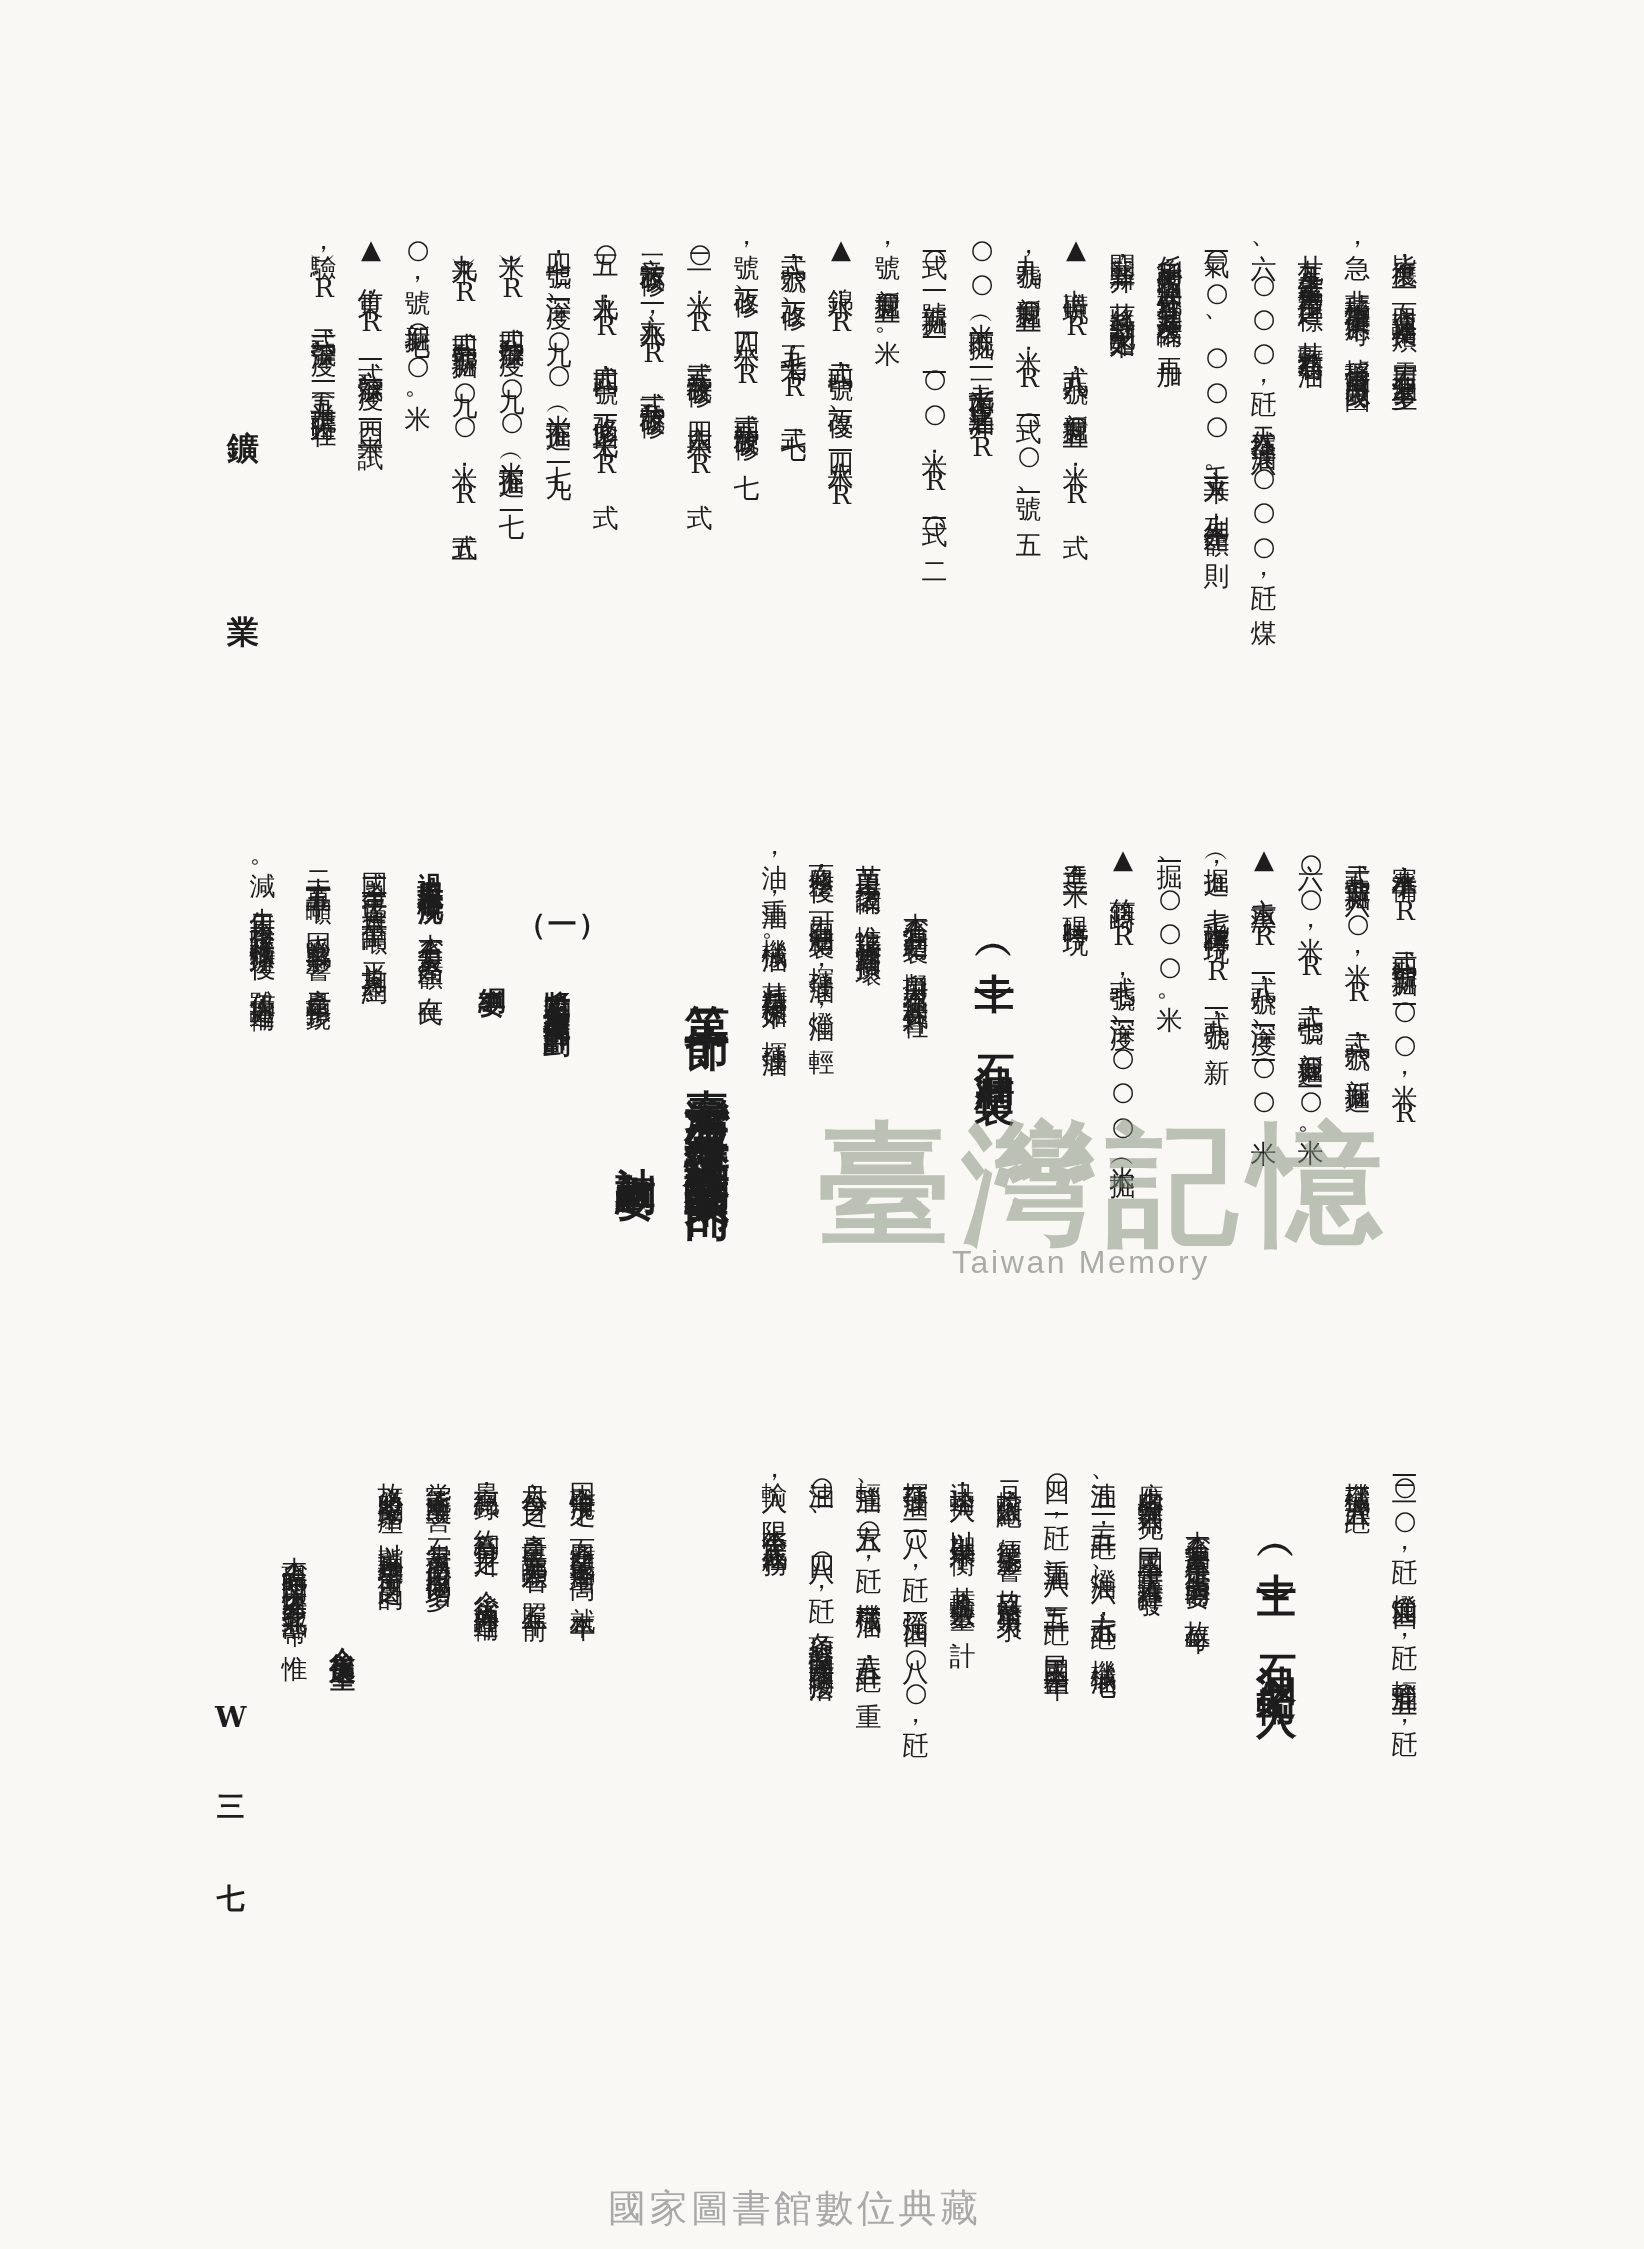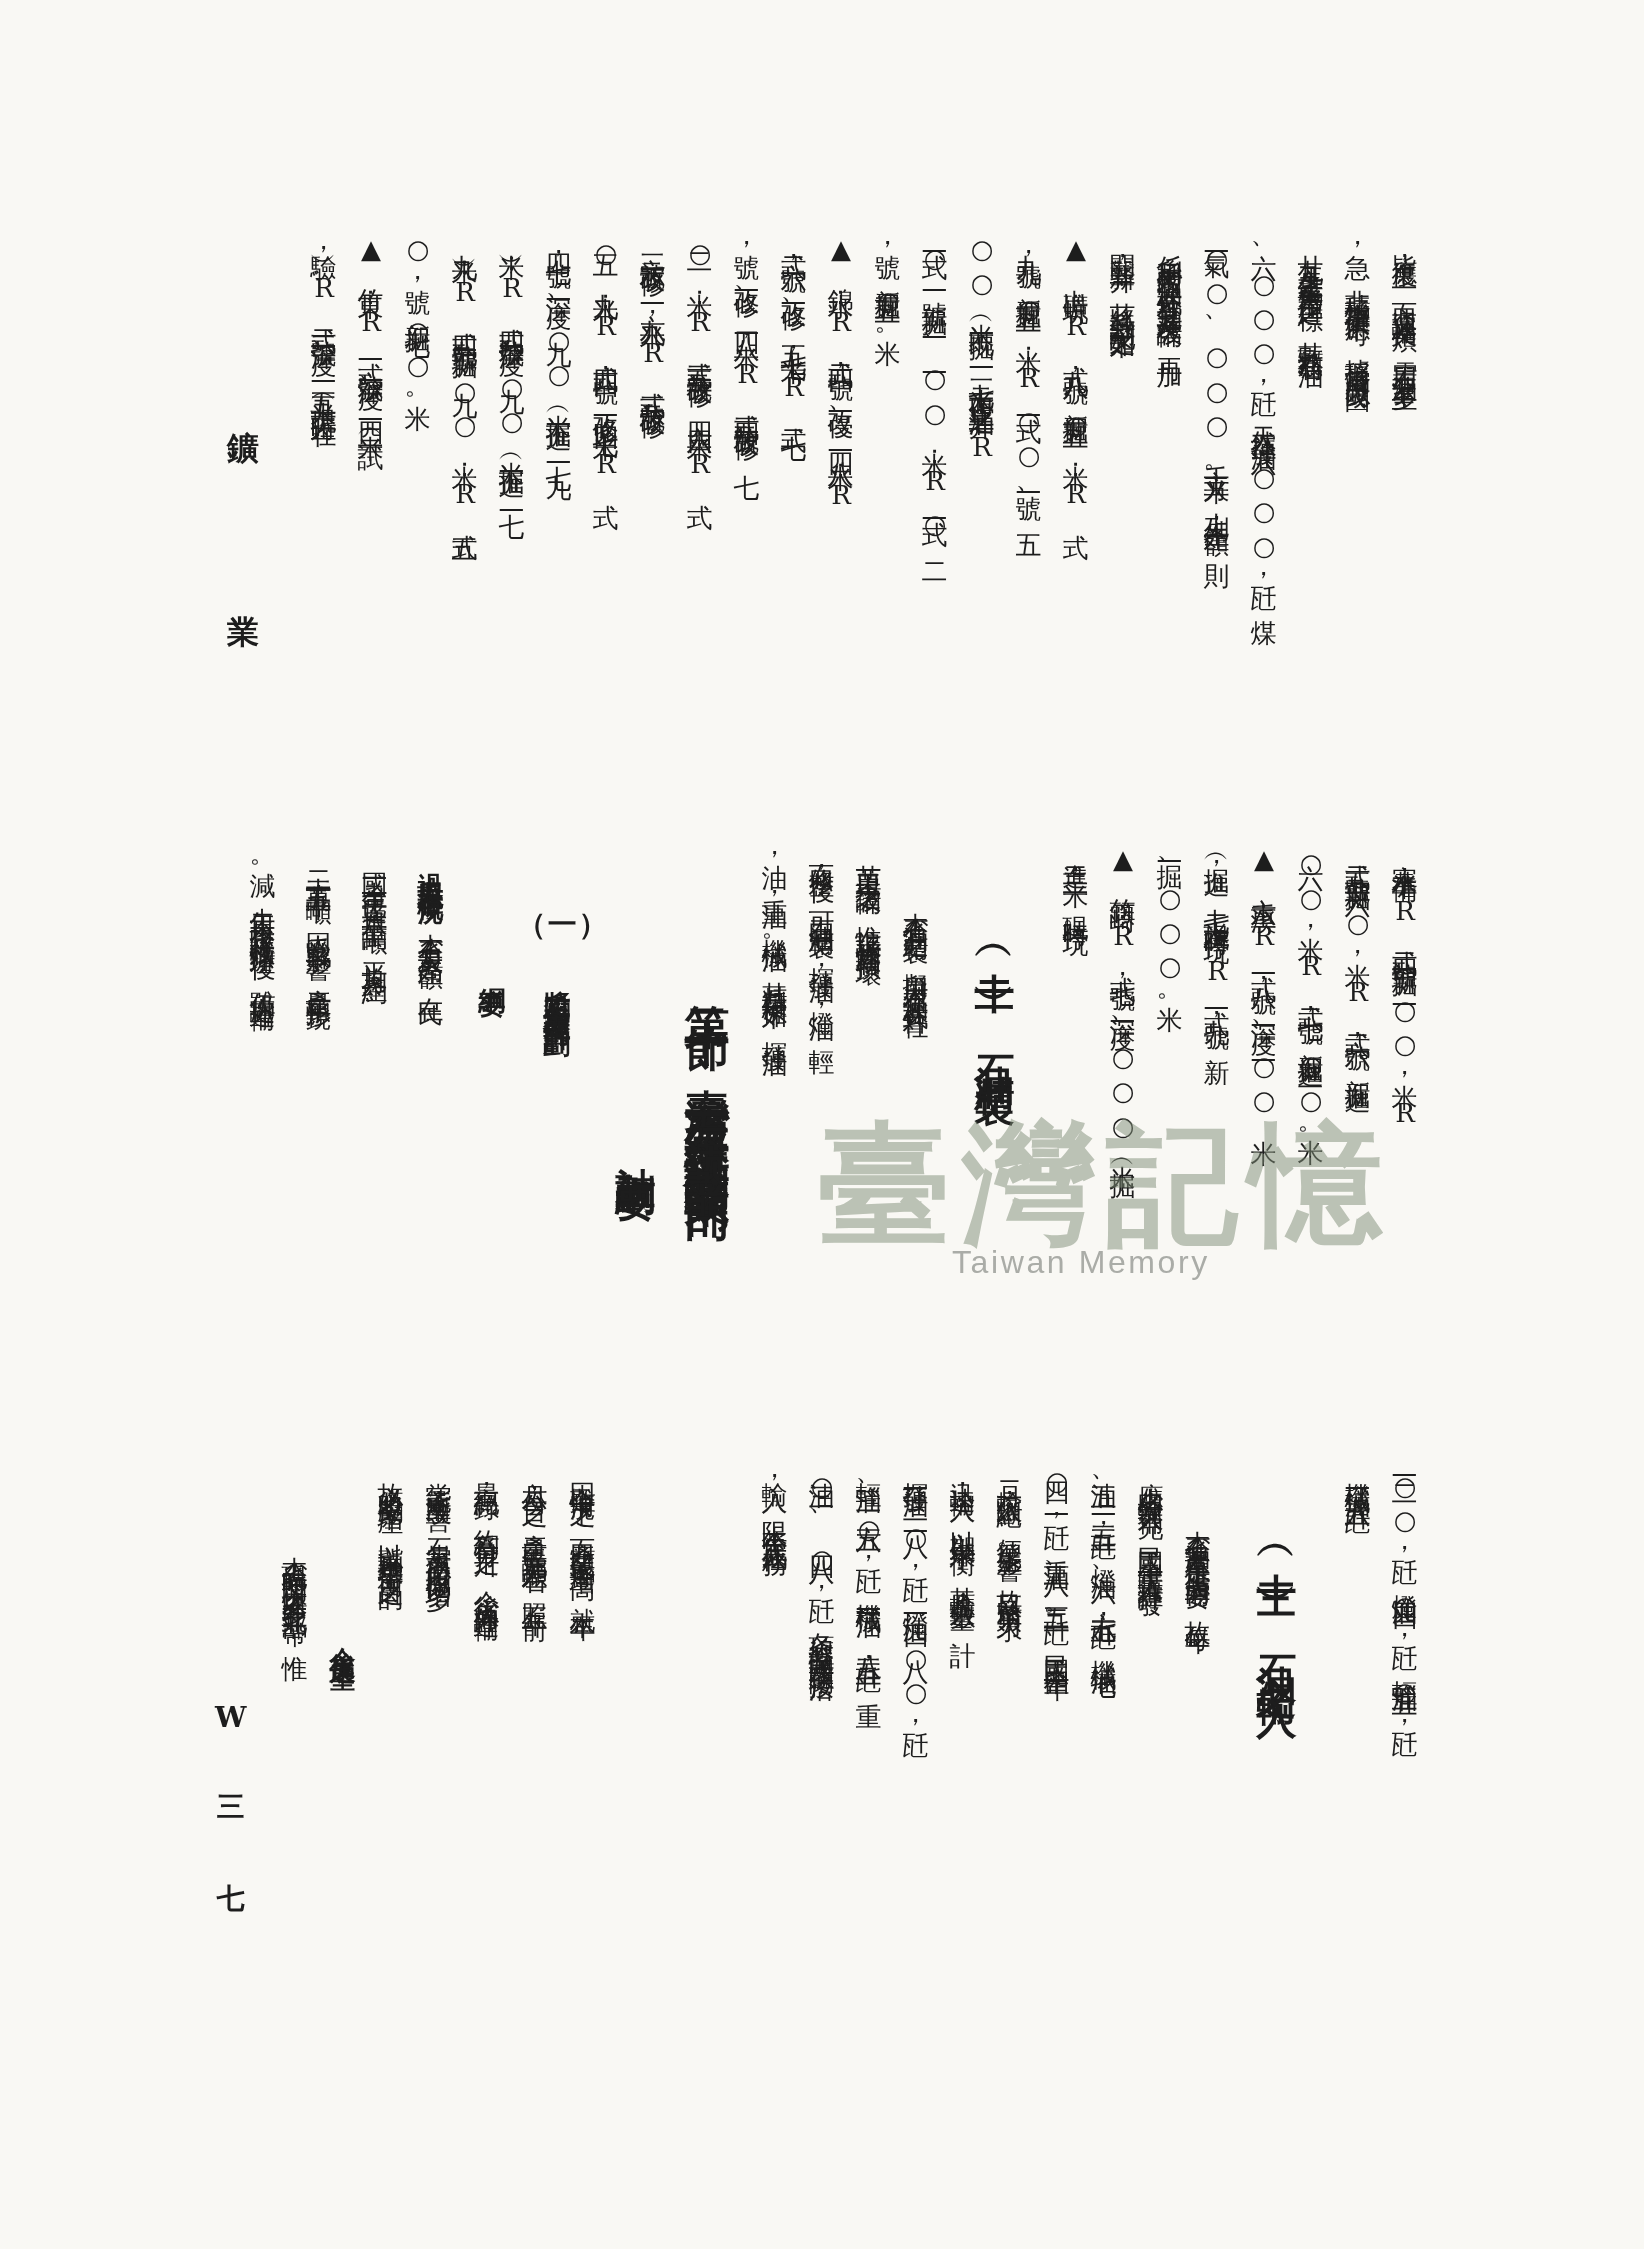--- a/index.html
+++ b/index.html
@@ -159,15 +159,16 @@
       <div class="vcol">故必須獎勵增產，以冀達到供需平衡之目的。</div>
       <div class="vcol bold" style="padding-top: 164px;">今後之展望</div>
       <div class="vcol" style="padding-top: 74px;">本省現時所開採之煤田多在北部一帶，惟</div>
     </div>
 
   <div id="watermark">
     <span id="wm-cjk">臺灣記憶</span>
     <span id="wm-latin">Taiwan Memory</span>
   </div>
 
+  <div id="caption">國家圖書館數位典藏</div>
 
 </div>
 
 
 </body></html>

